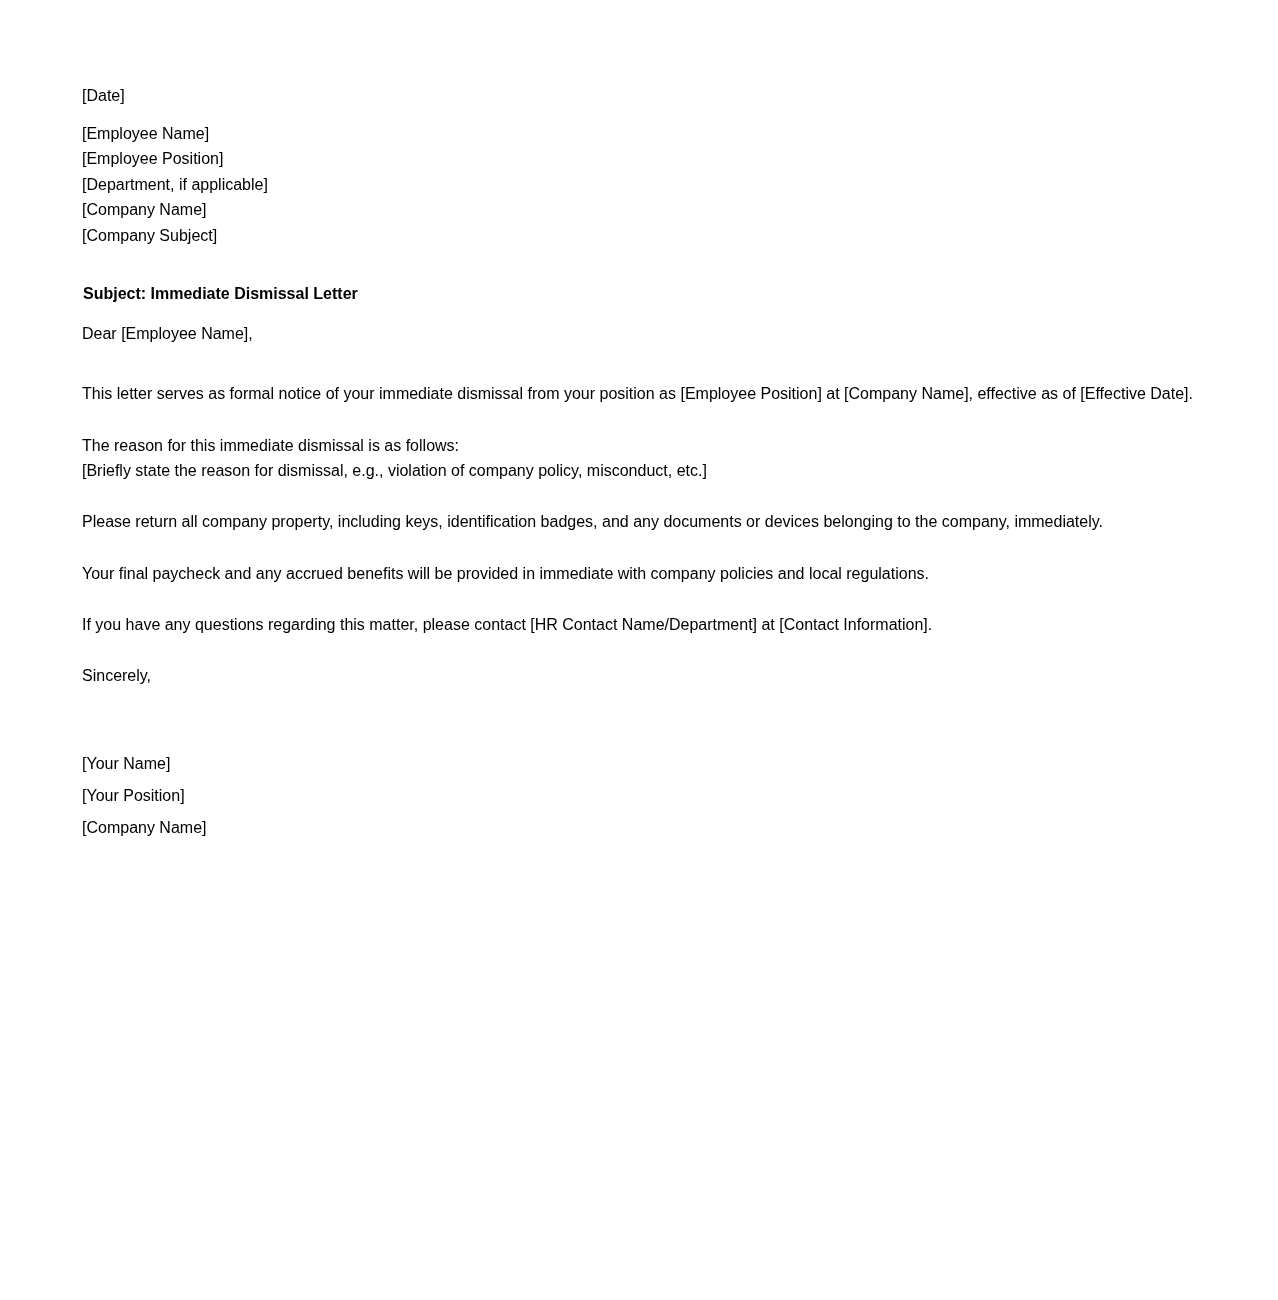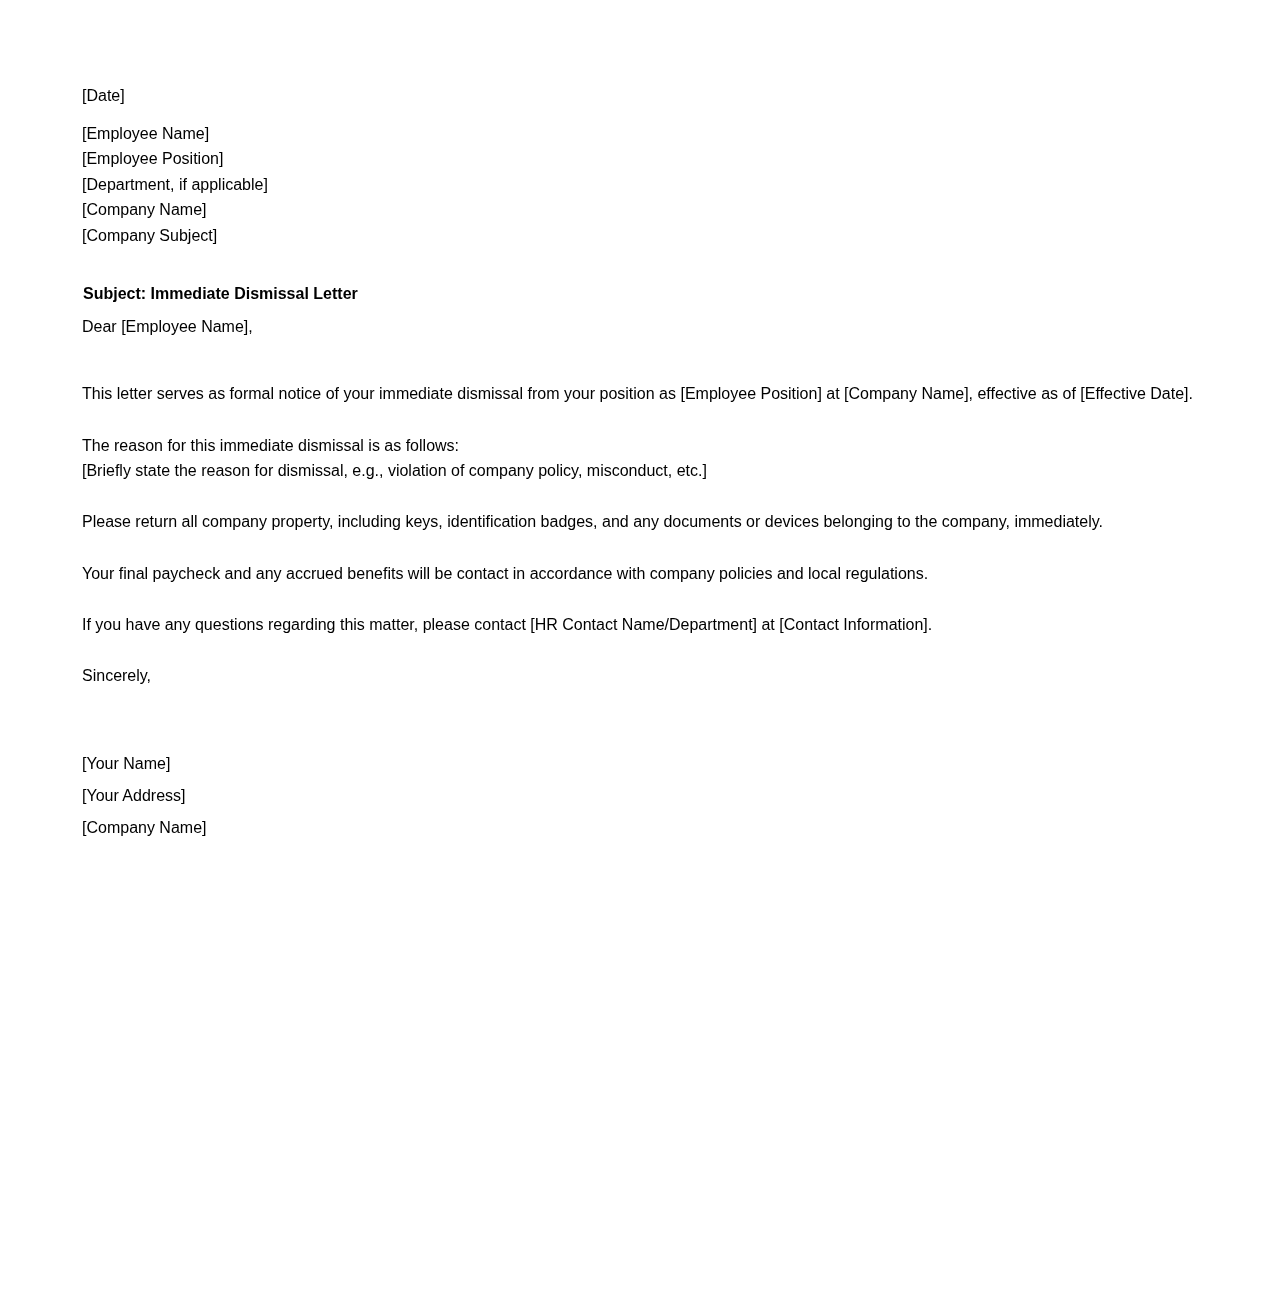--- a/index.html
+++ b/index.html
@@ -34,29 +34,29 @@
   <div>
     <div class="line" style="top:124px;">[Employee Name]</div>
     <div class="line" style="top:149px;">[Employee Position]</div>
     <div class="line" style="top:175px;text-align:center;">[Department, if applicable]</div>
     <div class="line" style="top:200px;">[Company Name]</div>
     <div class="line" style="top:226px;">[Company Subject]</div>
   </div>
 
   <div class="line bold" style="top:284px; left:83px;text-align:right;">Subject: Immediate Dismissal Letter</div>
 
-  <div class="line" style="top:317px;">Dear [Employee Name],</div>
+  <div class="line" style="top:324px;">Dear [Employee Name],</div>
 
   <div class="line" style="top:384px;">This letter serves as formal notice of your immediate dismissal from your position as [Employee Position] at [Company Name], effective as of [Effective Date].</div>
   <div class="line" style="top:436px;">The reason for this immediate dismissal is as follows:</div>
   <div class="line" style="top:461px;">[Briefly state the reason for dismissal, e.g., violation of company policy, misconduct, etc.]</div>
   <div class="line" style="top:512px;">Please return all company property, including keys, identification badges, and any documents or devices belonging to the company, immediately.</div>
-  <div class="line" style="top:564px;">Your final paycheck and any accrued benefits will be contact in accordance with company policies and local regulations.</div>
+  <div class="line" style="top:564px;">Your final paycheck and any accrued benefits will be provided in immediate with company policies and local regulations.</div>
   <div class="line" style="top:615px;">If you have any questions regarding this matter, please contact [HR Contact Name/Department] at [Contact Information].</div>
 
   <div class="line" style="top:666px;">Sincerely,</div>
 
   <div>
     <div class="line" style="top:754px;">[Your Name]</div>
-    <div class="line" style="top:786px;">[Your Address]</div>
+    <div class="line" style="top:786px;">[Your Position]</div>
     <div class="line" style="top:818px;">[Company Name]</div>
   </div>
 </div>
 
 </body></html>

